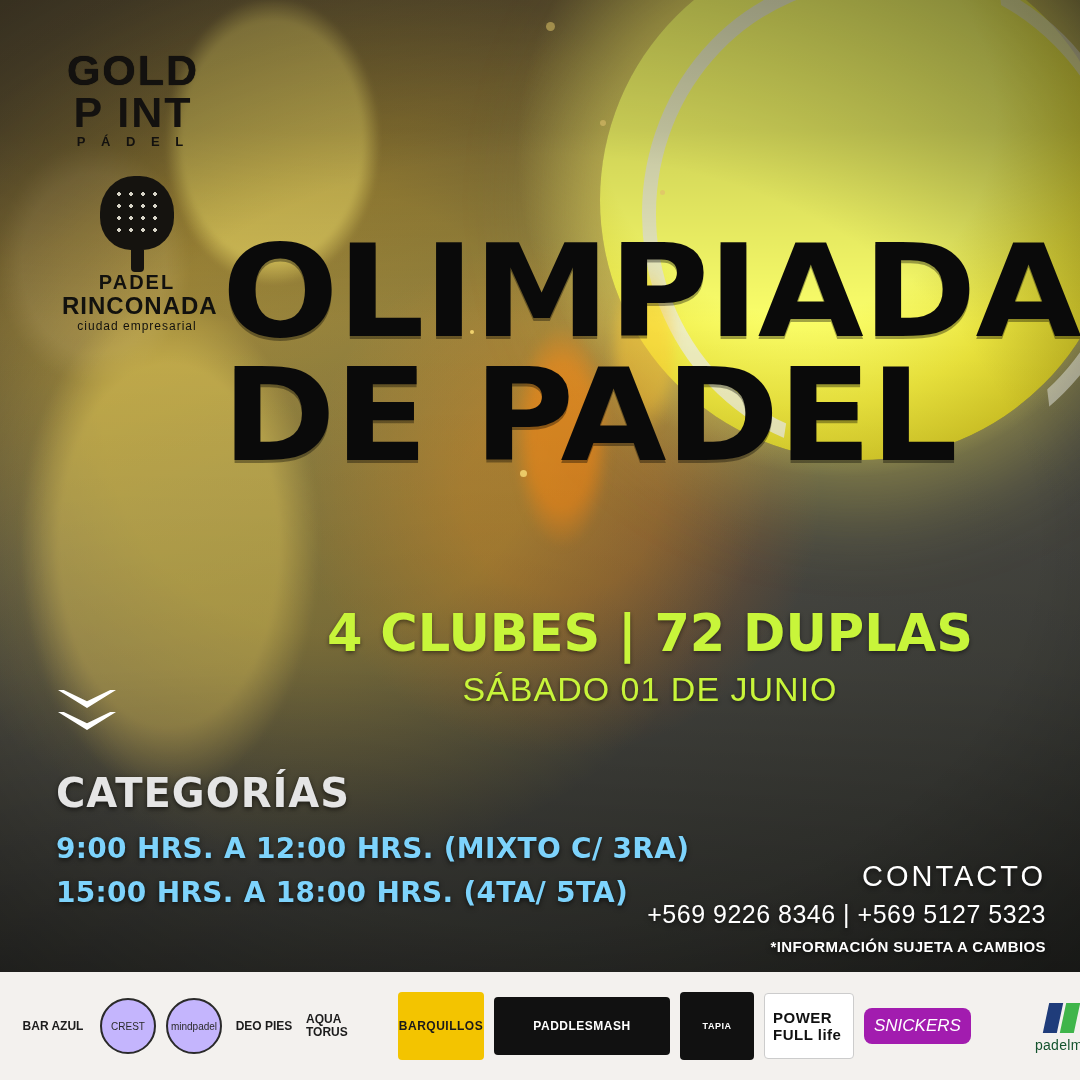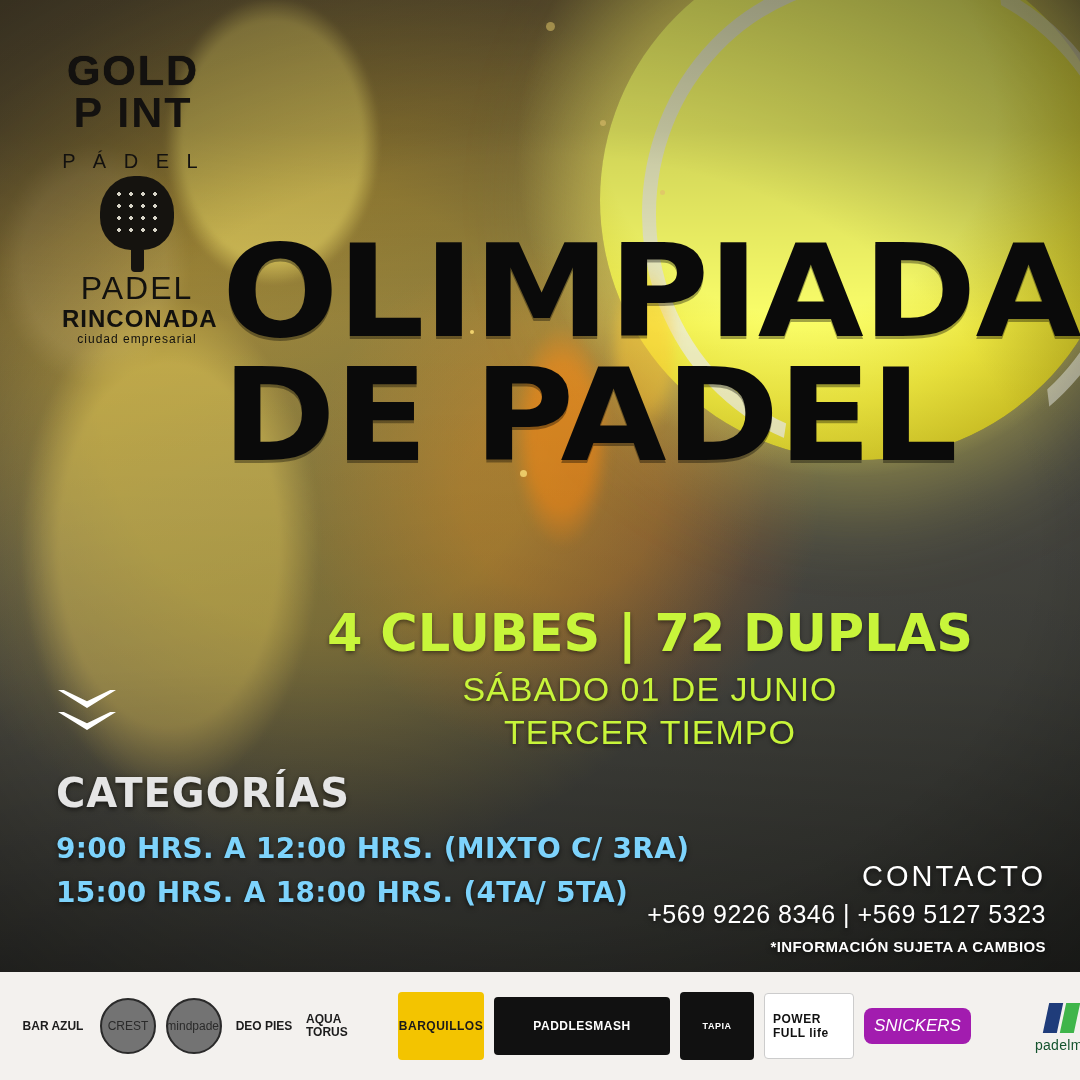--- a/index.html
+++ b/index.html
@@ -66,41 +66,41 @@
   }
   .logo-gold .l1{
     font-size:43px;font-weight:bold;letter-spacing:2px;line-height:0.95;
     -webkit-text-stroke:0px;
     text-shadow:0 0 1px #000;
   }
   .logo-gold .l2{
     font-size:43px;font-weight:bold;letter-spacing:2px;line-height:1.0;
   }
   .logo-gold .l3{
-    font-size:20px;font-weight:normal;letter-spacing:6px;margin-top:16px;
+    font-size:13px;font-weight:bold;letter-spacing:6px;margin-top:0;
   }
   .logo-rinconada{
     position:absolute;left:62px;top:176px;width:150px;text-align:center;color:#12110e;
   }
   .racket{
     width:74px;height:92px;margin:0 auto;position:relative;
   }
   .racket .head{
     width:74px;height:74px;border-radius:46% 46% 42% 42%/50% 50% 44% 44%;
     background:#15130f;position:relative;
   }
   .racket .head:after{
     content:"";position:absolute;left:13px;top:12px;width:48px;height:48px;
     background-image:radial-gradient(#d8d5c8 1.6px, transparent 1.8px);
     background-size:12px 12px;
   }
   .racket .handle{
     width:13px;height:22px;background:#15130f;margin:0 auto;border-radius:0 0 4px 4px;
   }
-  .logo-rinconada .r1{font-size:32px;font-weight:normal;letter-spacing:2px;line-height:1.05;margin-top:4px;}
+  .logo-rinconada .r1{font-size:20px;font-weight:bold;letter-spacing:2px;line-height:1.05;margin-top:4px;}
   .logo-rinconada .r2{font-size:24px;font-weight:bold;letter-spacing:1px;line-height:1.05;}
   .logo-rinconada .r3{font-size:12px;letter-spacing:1px;margin-top:1px;}
 
   
   .headline{
     position:absolute;left:222px;top:238px;width:830px;
   }
   .headline .line{
     font-size:128px;line-height:0.84;font-weight:bold;color:#0a0a0a;
     letter-spacing:-1px;
@@ -158,22 +158,22 @@
   }
   .sp-left{
     display:flex;align-items:center;gap:10px;padding-left:16px;flex:1;
   }
   .sp{
     height:62px;display:flex;align-items:center;justify-content:center;
     font-size:12px;font-weight:bold;color:#1c1c1c;text-align:left;line-height:1.05;
   }
   .sp-circle{
     width:56px;height:56px;border-radius:50%;border:2px solid #2a2a2a;
-    display:flex;align-items:center;justify-content:center;font-size:12px;color:#2a2a2a;
-    background:#737373;padding:2px;box-sizing:border-box;
+    display:flex;align-items:center;justify-content:center;font-size:10px;color:#2a2a2a;
+    background:#c4b5fd;padding:2px;box-sizing:border-box;
   }
   .sp-box{
     padding:6px 8px;border-radius:4px;background:#111;color:#fff;font-size:12px;font-weight:bold;
     display:flex;align-items:center;justify-content:center;letter-spacing:0.5px;
   }
   .sp-yellow{background:#f3c400;color:#1a1a1a;margin-left:10px;}
   .sp-red{background:#a21caf;color:#fff;border-radius:8px;font-style:italic;font-size:17px;padding:8px 10px;}
   .sp-white{background:#fff;color:#111;border:1px solid #ccc;}
   .sp-divider{width:2px;height:66px;background:#c9c6c1;margin:0 12px;}
   .sp-right{
@@ -218,21 +218,20 @@
     <div class="r3">ciudad empresarial</div>
   </div>
 
   <div class="headline">
     <div class="line">OLIMPIADAS</div>
     <div class="line line2">DE PADEL</div>
   </div>
   <div class="sub-green">4 CLUBES | 72 DUPLAS</div>
   <div class="sub-date">
     <div>SÁBADO 01 DE JUNIO</div>
-    <div>TERCER TIEMPO</div>
   </div>
 
   <div class="chevrons">
     <div class="chev"></div>
     <div class="chev"></div>
   </div>
 
   <div class="cat-title">CATEGORÍAS</div>
   <div class="cat-list">
     <div class="cat-item">9:00 HRS.  A 12:00 HRS. (MIXTO C/ 3RA)</div>
@@ -248,21 +247,21 @@
   <div class="sponsors">
     <div class="sp-left">
       <div class="sp" style="width:74px;">BAR AZUL</div>
       <div class="sp-circle">CREST</div>
       <div class="sp-circle">mindpadel</div>
       <div class="sp" style="width:64px;">DEO PIES</div>
       <div class="sp" style="width:72px;">AQUA TORUS</div>
       <div class="sp-box sp-yellow" style="width:70px;height:56px;">BARQUILLOS</div>
       <div class="sp-box" style="width:160px;height:46px;">PADDLESMASH</div>
       <div class="sp-box" style="width:58px;height:56px;font-size:9px;">TAPIA</div>
-      <div class="sp-box sp-white" style="width:72px;height:52px;font-size:12px;">POWER FULL life</div>
+      <div class="sp-box sp-white" style="width:72px;height:52px;font-size:15px;">POWER FULL life</div>
       <div class="sp-red">SNICKERS</div>
     </div>
     <div class="sp-divider"></div>
     <div class="sp-right">
       <div class="pm">
         <div class="pm-mark">
             <i class="a"></i>
             <i class="b"></i>
           </div>
         <div class="pm-name">padelmanager</div>

